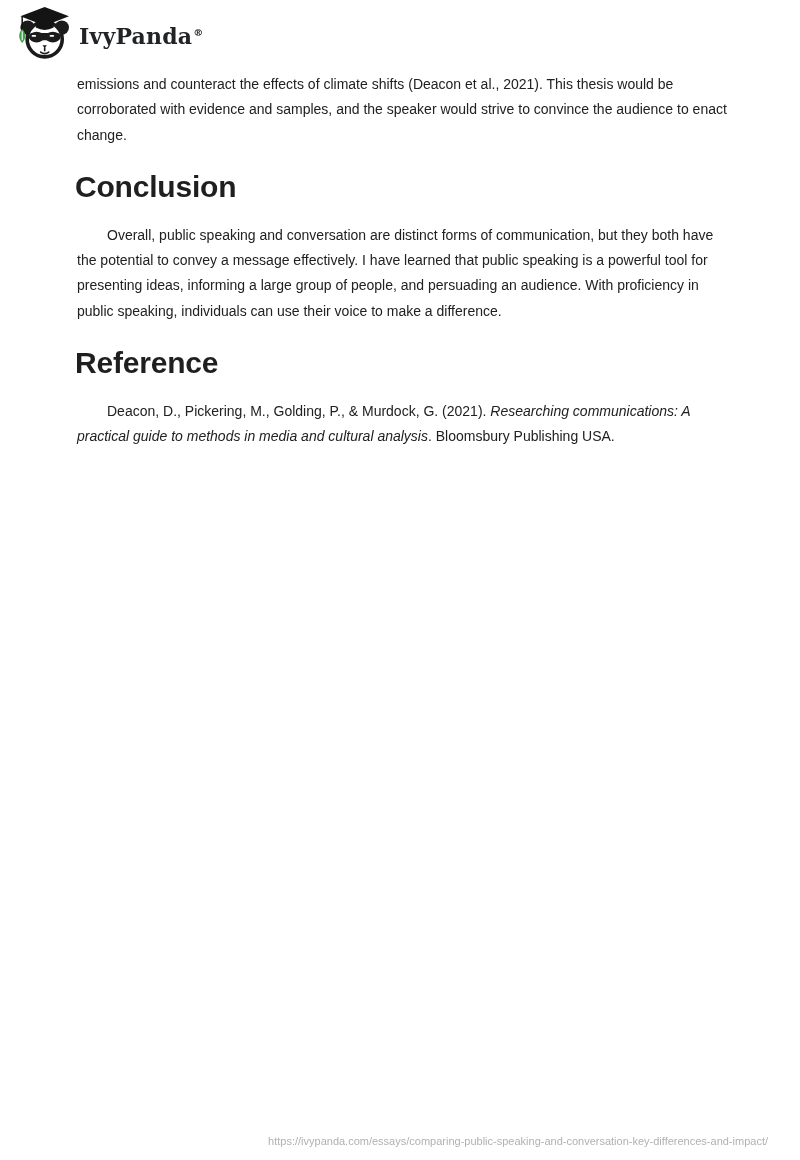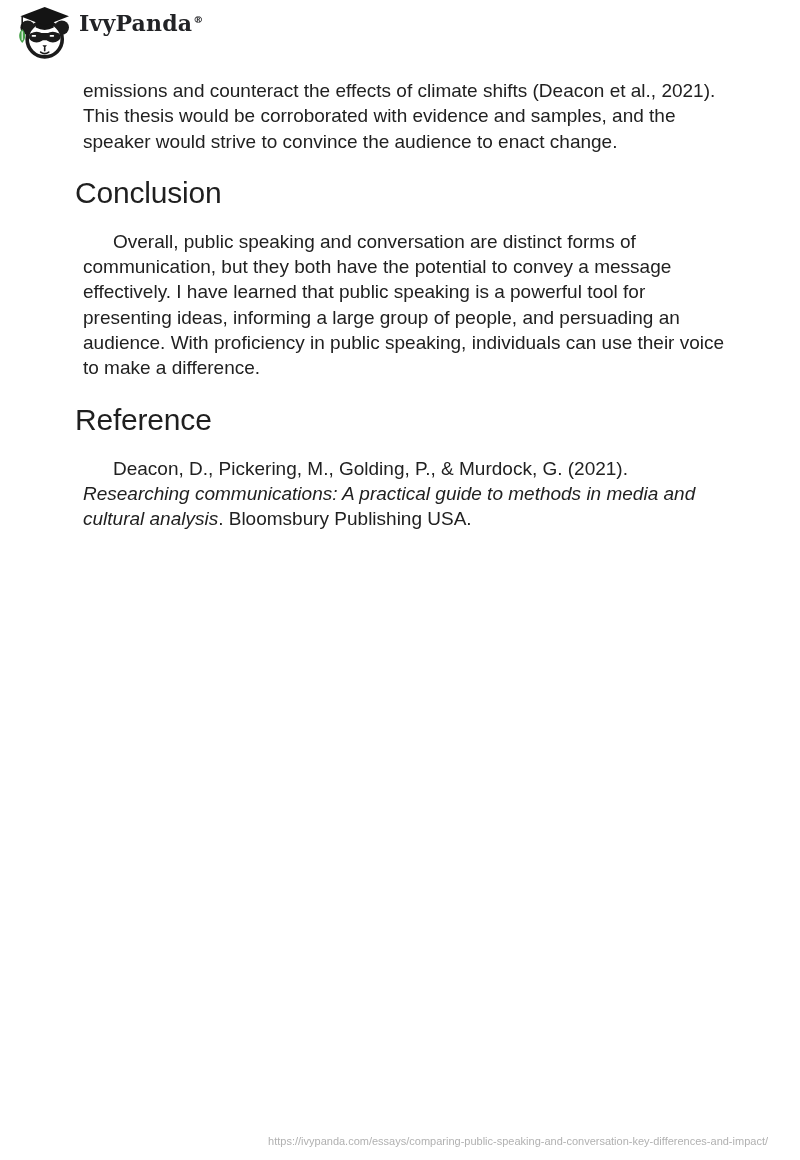--- a/index.html
+++ b/index.html
@@ -11,21 +11,21 @@
     font-family: "Liberation Sans", sans-serif;
     overflow: hidden;
   }
 
   
   .brand {
     position: absolute;
     left: 14px;
     top: 6px;
     display: flex;
-    align-items: flex-start;
+    align-items: center;
     gap: 9px;
     text-decoration: none;
     color: #222326;
     cursor: pointer;
   }
   .brand svg { display: block; }
   .brand-text {
     font-family: "DejaVu Serif", "Liberation Serif", serif;
     font-weight: 700;
     font-size: 22px;
@@ -51,31 +51,31 @@
 
   
   .content {
     position: absolute;
     left: 75px;
     top: 70px;
     width: 662px;
     color: #212121;
   }
   .par {
-    margin: 8px;
-    font-size: 19px;
+    margin: 2px;
+    font-size: 14px;
     line-height: 25.3px;
     text-align: left;
   }
   .indent { text-indent: 30px; }
   .h {
     margin: 21px 0 18px 0;
     font-size: 30px;
     line-height: 36px;
-    font-weight: 400;
+    font-weight: 700;
     color: #1f1f1f;
     letter-spacing: -0.2px;
   }
   .ref-title-italic { font-style: italic; }
 
   
   .page-url {
     position: absolute;
     right: 32px;
     bottom: 11px;

